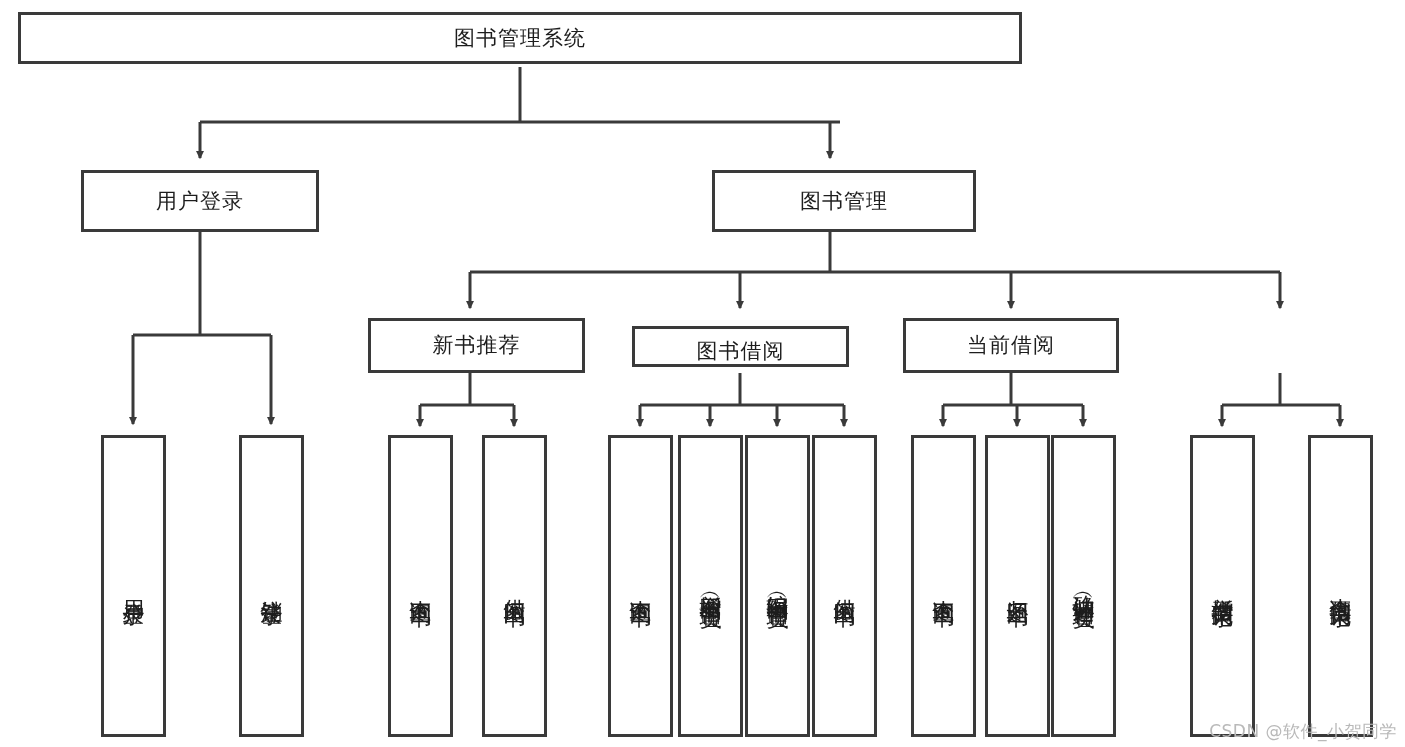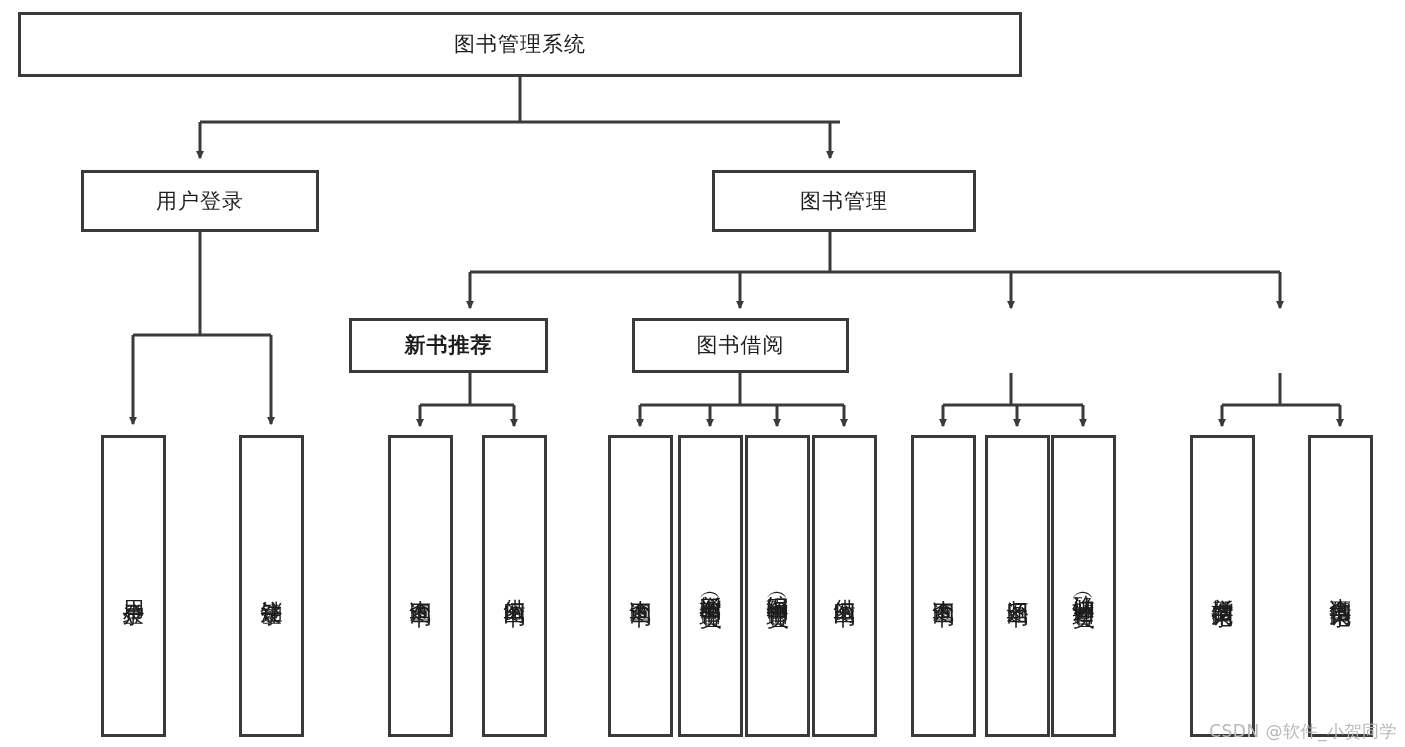--- a/index.html
+++ b/index.html
@@ -132,36 +132,39 @@
     </g>
 
     <g>
       <path d="M1280,373 L1280,405" stroke="#3a3a3a" stroke-width="3" fill="none"></path>
       <path d="M1222,405 L1340,405" stroke="#3a3a3a" stroke-width="3" fill="none"></path>
       <path d="M1222,405 L1222,426" stroke="#3a3a3a" stroke-width="3" fill="none" marker-end="url(#arrowhead)"></path>
       <path d="M1340,405 L1340,426" stroke="#3a3a3a" stroke-width="3" fill="none" marker-end="url(#arrowhead)"></path>
     </g>
   </svg>
 
-  <div class="node horiz" style="left:18px; top:12px; width:1004px; height:65px;">
+  <div class="node horiz" style="left:18px; top:12px; width:1004px; height:52px;">
     <span class="node-label">图书管理系统</span>
   </div>
 
   <div class="node horiz" style="left:81px; top:170px; width:238px; height:62px;">
     <span class="node-label">用户登录</span>
   </div>
   <div class="node horiz" style="left:712px; top:170px; width:264px; height:62px;">
     <span class="node-label">图书管理</span>
   </div>
 
-  <div class="node horiz" style="left:349px; top:318px; width:199px; height:55px;font-weight:bold;">
+  <div class="node horiz" style="left:368px; top:318px; width:217px; height:55px;">
     <span class="node-label">新书推荐</span>
   </div>
-  <div class="node horiz" style="left:632px; top:318px; width:217px; height:55px;">
+  <div class="node horiz" style="left:632px; top:326px; width:217px; height:41px;align-items:flex-end;">
     <span class="node-label">图书借阅</span>
+  </div>
+  <div class="node horiz" style="left:903px; top:318px; width:216px; height:55px;">
+    <span class="node-label">当前借阅</span>
   </div>
 
   <div class="node vert" style="left:101px; top:435px; width:65px; height:302px;">
     <span class="node-label">用户登录</span>
   </div>
   <div class="node vert" style="left:239px; top:435px; width:65px; height:302px;">
     <span class="node-label">注销登录</span>
   </div>
   <div class="node vert" style="left:388px; top:435px; width:65px; height:302px;">
     <span class="node-label">查询图书</span>

